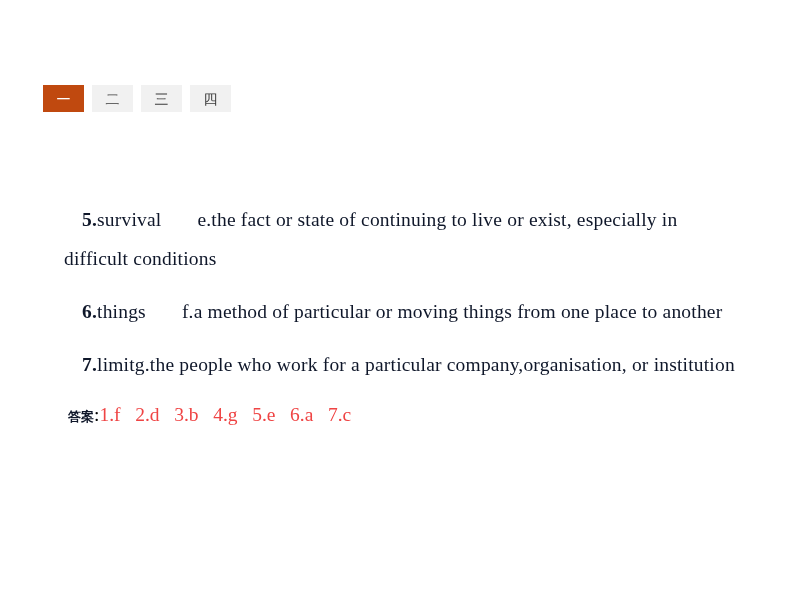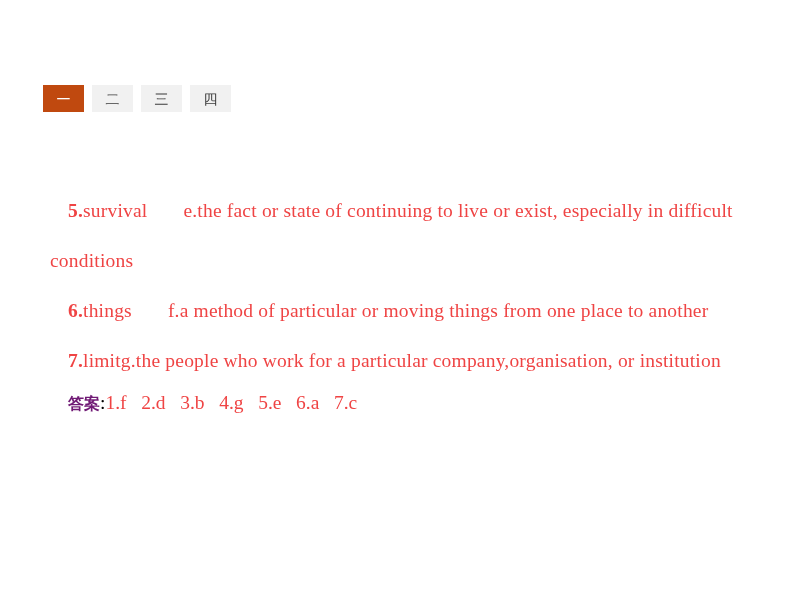--- a/index.html
+++ b/index.html
@@ -51,48 +51,48 @@
 
   
   .content {
     position: absolute;
     left: 50px;
     top: 186px;
     width: 700px;
   }
   .para {
     font-size: 19.5px;
-    line-height: 50px;
-    color: #ef4444;
+    line-height: 39px;
+    color: #0f172a;
     text-indent: 18px;
-    margin: 0;
+    margin: 14px;
     white-space: normal;
     letter-spacing: 0.01em;
   }
   .para .num {
     font-weight: bold;
   }
   .gap {
     display: inline-block;
     width: 36px;
   }
 
   .answer-line {
     font-size: 19.5px;
     line-height: 34.8px;
     color: #000000;
     text-indent: 18px;
     margin: 0;
     white-space: pre;
   }
   .answer-label {
-    color: #701a75;
+    color: #0f172a;
     font-family: "DejaVu Sans", "Liberation Sans", sans-serif;
     font-weight: bold;
-    font-size: 16px;
+    font-size: 13px;
   }
   .answer-colon {
     color: #000000;
   }
   .answer-item {
     color: #ef4444;
   }
 </style>
 </head>
 <body>

